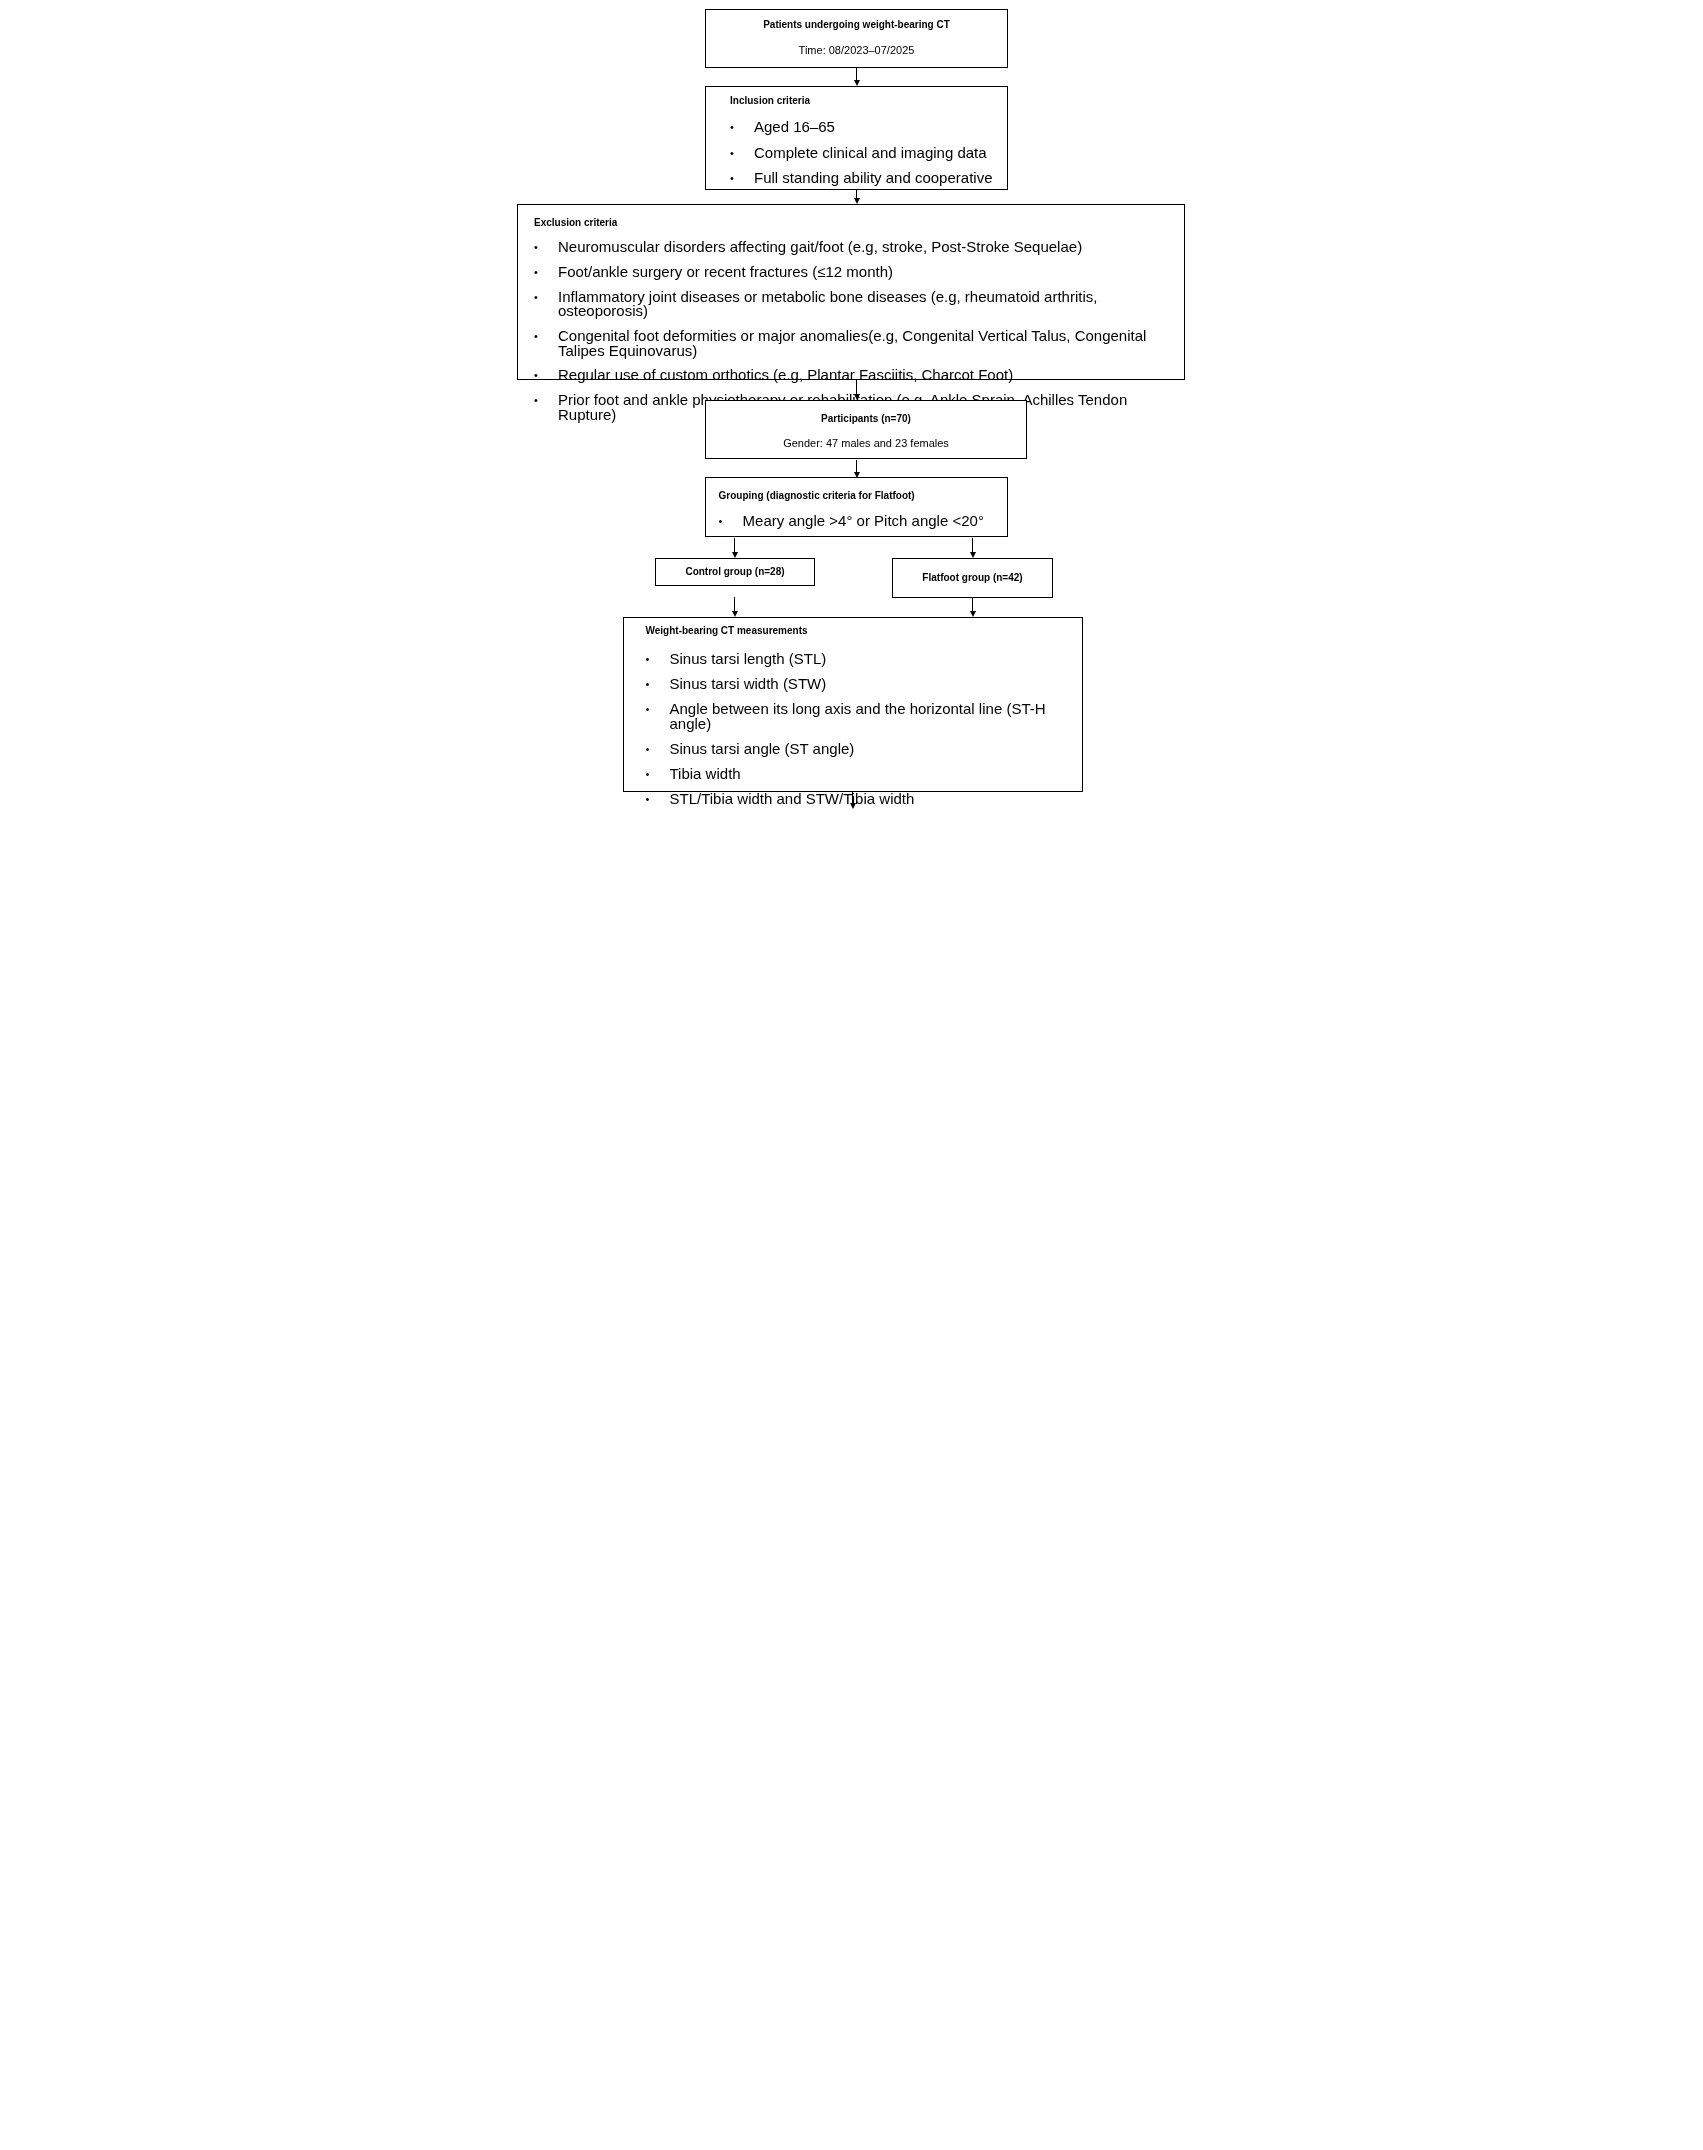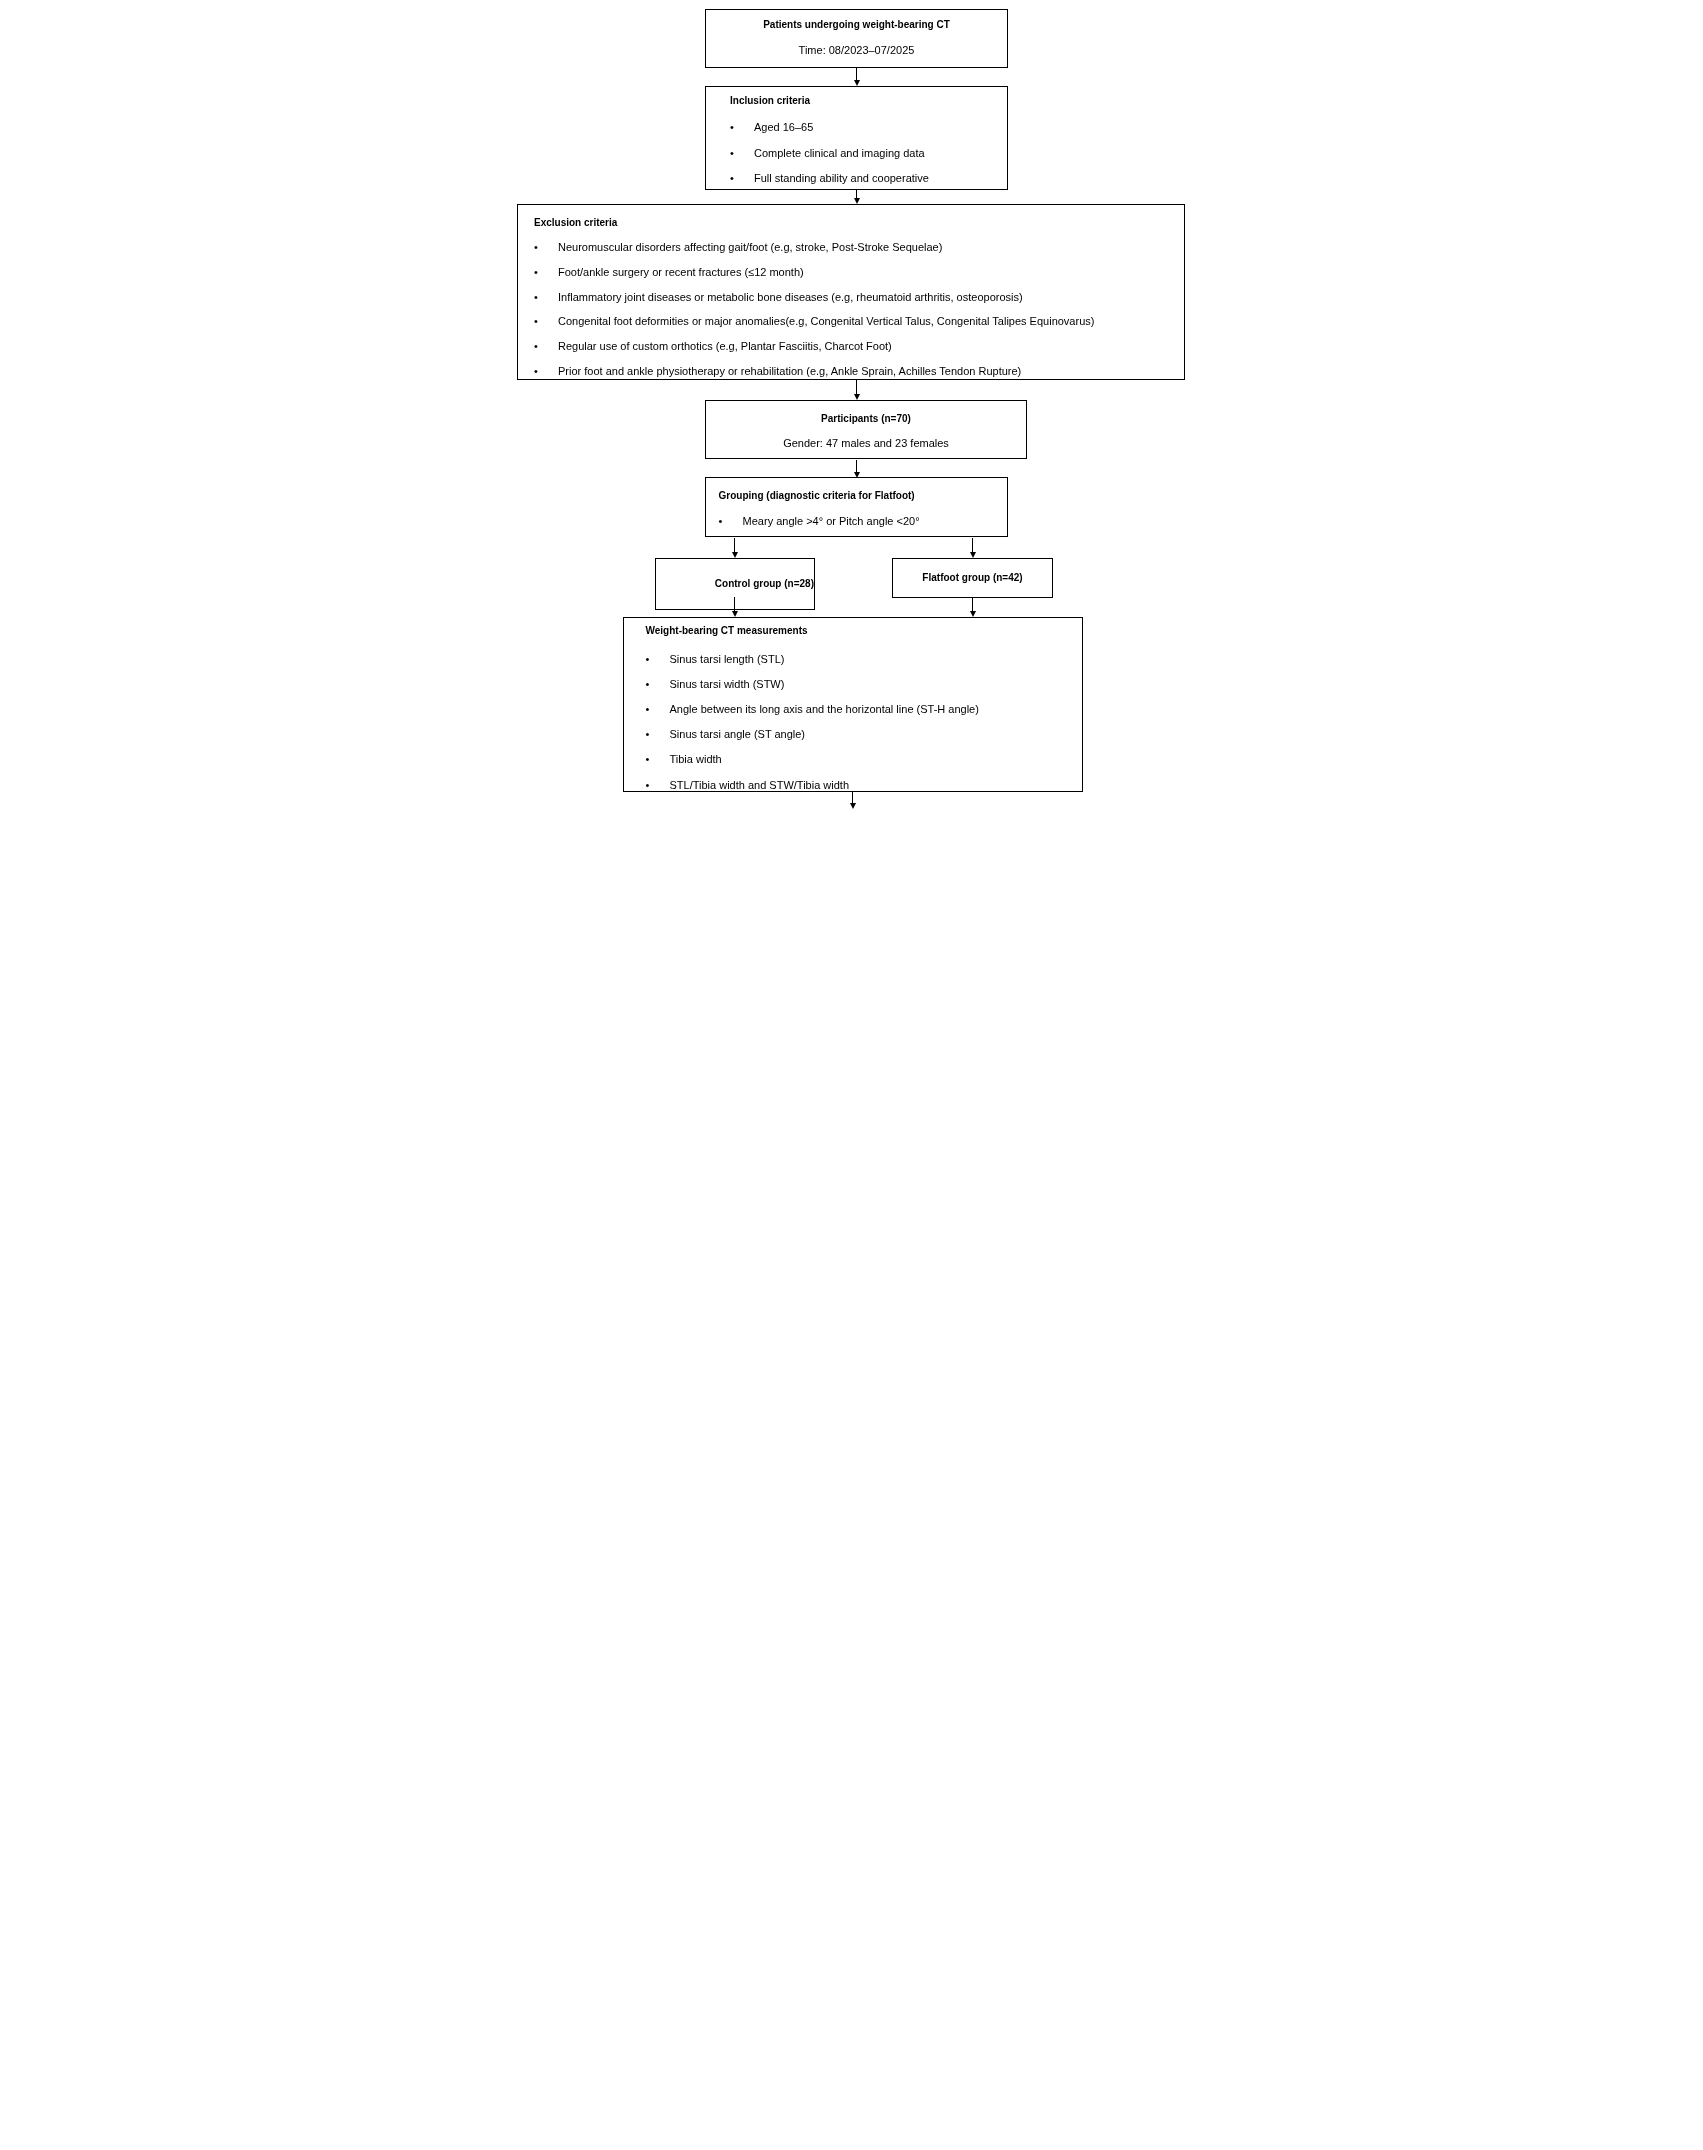--- a/index.html
+++ b/index.html
@@ -37,41 +37,41 @@
     display: flex;
     align-items: flex-start;
   }
   .dot {
     flex: 0 0 24px;
     text-align: left;
     font-size: 11px;
   }
   .txt {
     flex: 1 1 auto;
-    font-size: 11px;
+    font-size: 15px;
   }
   
   #box-patients { left: 194px; top: 9px; width: 303px; height: 59px; }
   #box-patients .title { margin-top: 8.4px; }
   #box-patients .subtitle { display: block; margin-top: 10px; }
 
   #box-inclusion { left: 194px; top: 86px; width: 303px; height: 104px; padding: 7.3px 5.2px 0 24px; }
   #box-inclusion .row { margin-top: 11px; }
 
   #box-exclusion { left: 5.8px; top: 204px; width: 668px; height: 176px; padding: 10.5px 7.3px 0 16.2px; }
   #box-exclusion .row { margin-top: 10px; }
 
   #box-participants { left: 194px; top: 400px; width: 322px; height: 59px; }
   #box-participants .title { margin-top: 10.5px; }
   #box-participants .subtitle { display: block; margin-top: 10px; }
 
   #box-grouping { left: 194px; top: 477px; width: 303px; height: 60px; padding: 10.5px 5.2px 0 12.6px; }
   #box-grouping .row { margin-top: 11px; }
 
-  #box-control { left: 144px; top: 558px; width: 160px; height: 52px; display: flex; align-items: center; justify-content: flex-end; }
+  #box-control { left: 144px; top: 558px; width: 160px; height: 28px; display: flex; align-items: center; justify-content: center; }
   #box-flatfoot { left: 381px; top: 558px; width: 161px; height: 40px; display: flex; align-items: center; justify-content: center; }
 
   #box-measurements { left: 112px; top: 617px; width: 460px; height: 175px; padding: 6.3px 7.3px 0 21.5px; }
   #box-measurements .row.first { margin-top: 12.6px; }
   #box-measurements .row { margin-top: 10.5px; }
 
   #box-analysis { left: 143px; top: 810px; width: 395px; height: 42px; display: flex; align-items: center; justify-content: center; }
 
   
   .varrow {

